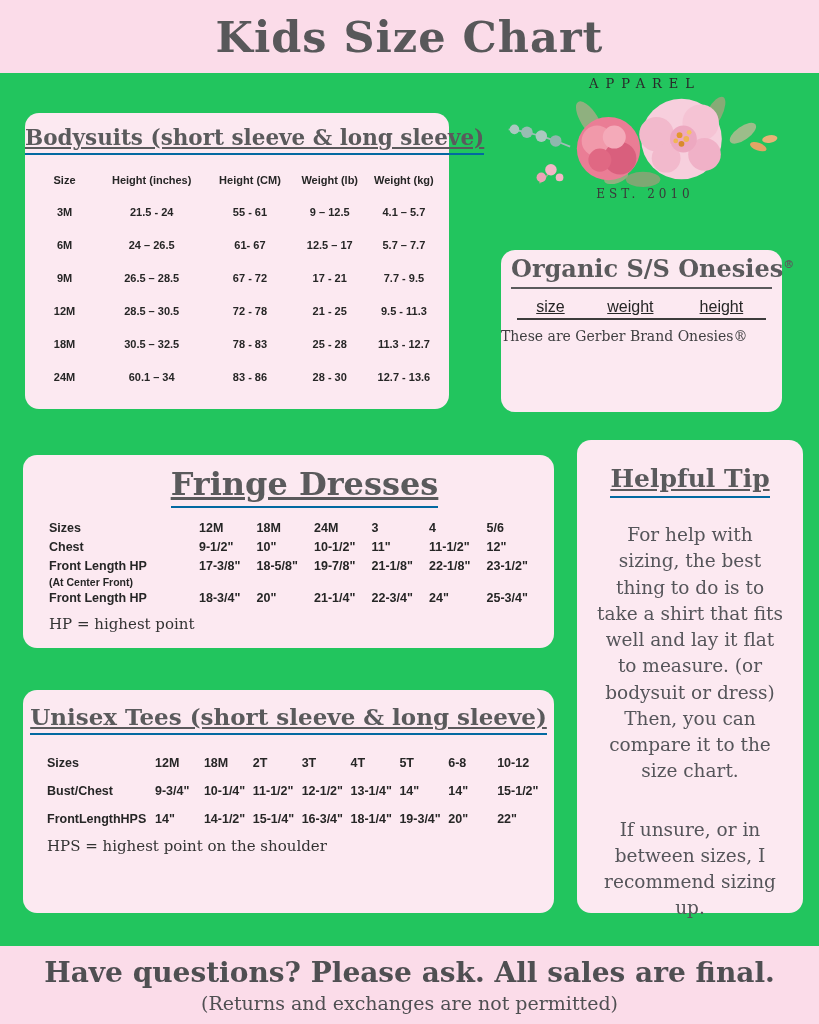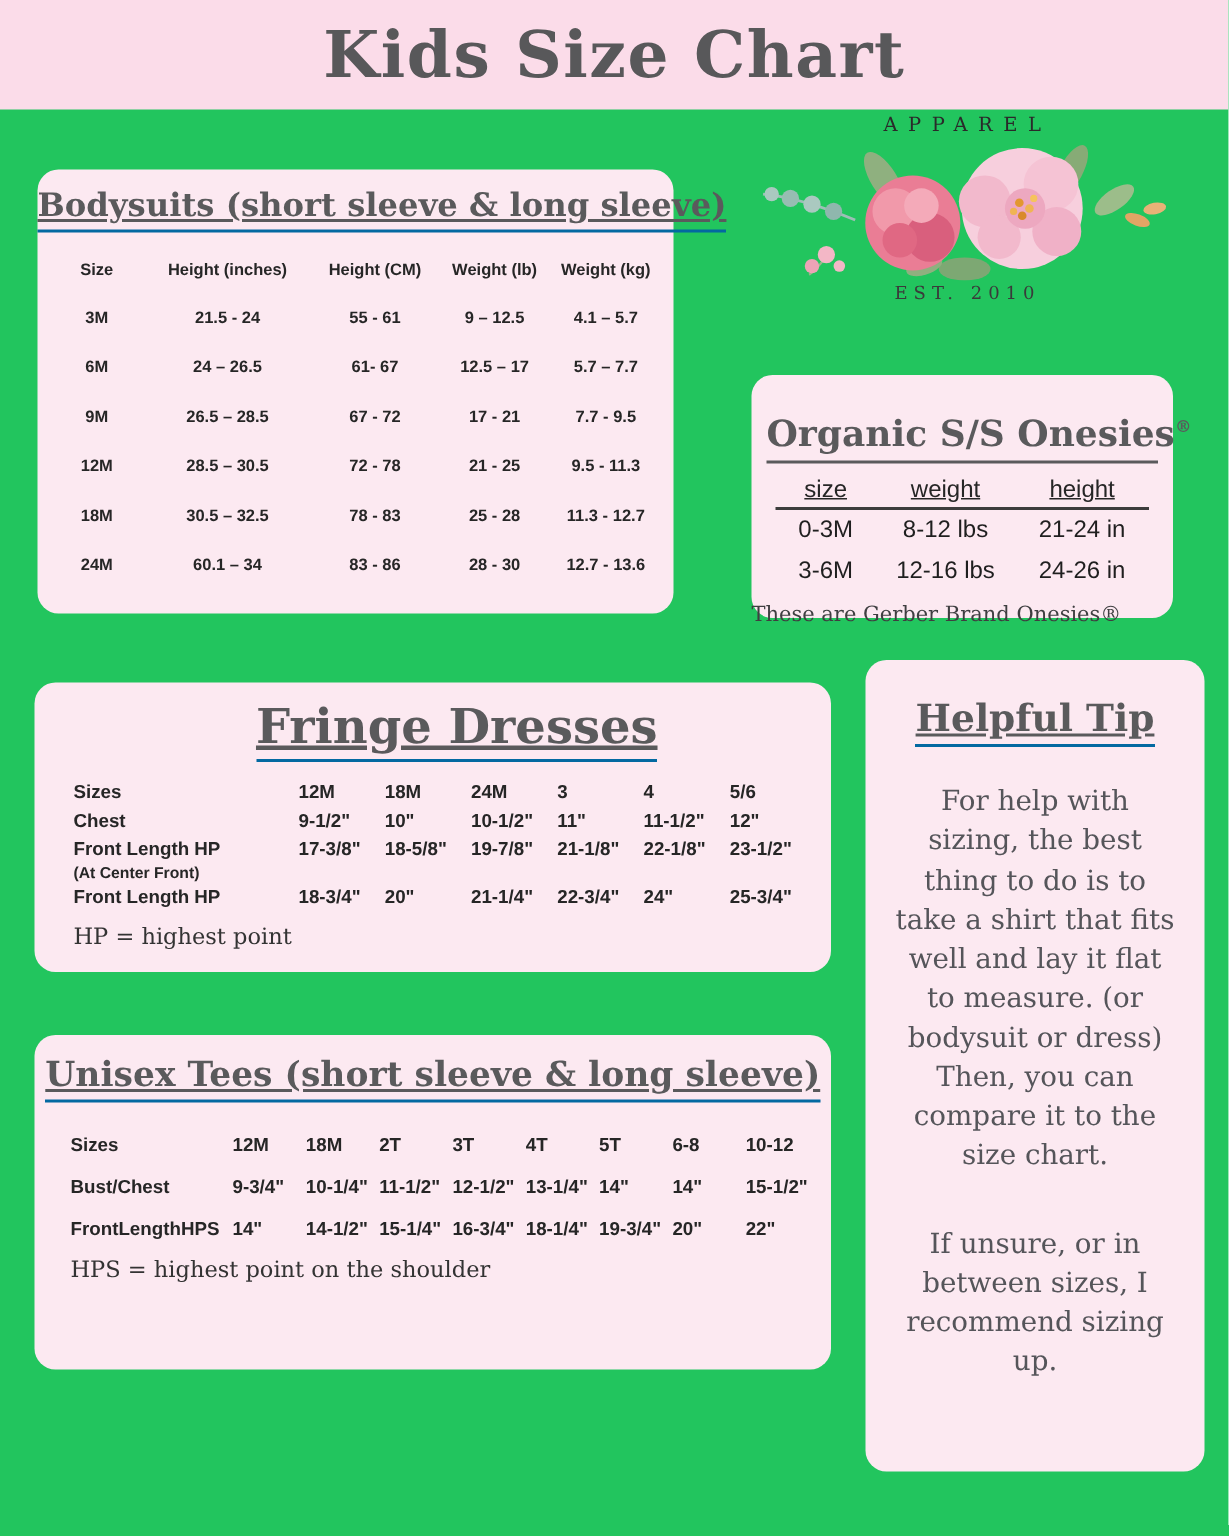--- a/index.html
+++ b/index.html
@@ -35,21 +35,21 @@
   .grid-body .tcell{font-size:11px;font-weight:700;text-align:center;}
 
   
   #logo{position:absolute;left:495px;top:76px;width:300px;text-align:center;}
   .logo-script{font-family:"DejaVu Serif",serif;font-style:italic;font-size:42px;color:#1b1b1b;
                letter-spacing:2px;line-height:1.1;}
   .logo-apparel{font-family:"DejaVu Serif",serif;font-size:13px;letter-spacing:7px;color:#2a2a2a;margin-top:0px;}
   .logo-est{font-family:"DejaVu Serif",serif;font-size:12px;letter-spacing:4px;color:#3a3a3a;margin-top:-4px;}
 
   
-  #onesies{left:501px;top:250px;width:281px;height:162px;padding-top:24px;}
+  #onesies{left:501px;top:250px;width:281px;height:162px;padding-top:4px;}
   #onesies .sec-title{font-size:24px;}
   #onesies .title-wrap{margin:0 10px;border-bottom:2px solid #5a5a5c;padding-bottom:4px;position:relative;}
   #onesies sup{font-size:11px;vertical-align:super;}
   .grid-onesies{margin-top:6px;}
   .grid-onesies .trow{grid-template-columns:0.9fr 1.25fr 1.2fr;padding:0 16px;height:27px;}
   .grid-onesies .thead{height:23px;border-bottom:2px solid #3c3c3c;margin:0 16px;padding:0;}
   .grid-onesies .th{font-size:16px;font-weight:400;text-align:center;text-decoration:underline;}
   .grid-onesies .tcell{font-size:16px;font-weight:400;text-align:center;color:#1f1f1f;}
   #onesies .note{font-family:"DejaVu Serif",serif;font-size:14px;color:#3f3f41;text-align:left;margin-top:8px;}
 
@@ -57,21 +57,21 @@
   #fringe{left:23px;top:455px;width:531px;height:193px;padding-top:10px;}
   #fringe .sec-title{font-size:32px;margin-left:32px;}
   .grid-fringe{margin-top:10px;}
   .grid-fringe .trow{grid-template-columns:150px repeat(6,1fr);padding:0 10px 0 26px;height:19px;}
   .grid-fringe .trow.small{height:13px;}
   .grid-fringe .tlabel,.grid-fringe .tcell{font-size:12.5px;font-weight:700;text-align:left;white-space:nowrap;}
   .grid-fringe .small .tlabel{font-size:10.5px;}
   #fringe .note{font-family:"DejaVu Serif",serif;font-size:15px;color:#333;margin:8px 0 0 26px;}
 
   
-  #helpful{left:577px;top:440px;width:226px;height:541px;padding-top:24px;}
+  #helpful{left:577px;top:440px;width:226px;height:473px;padding-top:24px;}
   #helpful .sec-title{font-size:25px;}
   #helpful p{font-family:"DejaVu Serif",serif;font-size:18.5px;line-height:1.42;color:#55555a;
              text-align:center;margin:24px 20px 0;}
   #helpful p.p2{margin-top:32px;}
 
   
   #unisex{left:23px;top:690px;width:531px;height:223px;padding-top:13px;}
   #unisex .sec-title{font-size:23px;}
   .grid-unisex{margin-top:14px;}
   .grid-unisex .trow{grid-template-columns:108px repeat(8,1fr);padding:0 8px 0 24px;height:28px;}
@@ -194,32 +194,20 @@
   <div class="box" id="onesies">
     <div class="title-wrap sec-title">
       <span>Organic S/S Onesies</span><sup>®</sup>
     </div>
     <div class="grid-onesies">
       <div class="trow thead">
           <div class="th">size</div>
           <div class="th">weight</div>
           <div class="th">height</div>
         </div>
-      <div>
-          <div class="trow">
-            <div class="tcell">0-3M</div>
-            <div class="tcell">8-12 lbs</div>
-            <div class="tcell">21-24 in</div>
-          </div>
-          <div class="trow">
-            <div class="tcell">3-6M</div>
-            <div class="tcell">12-16 lbs</div>
-            <div class="tcell">24-26 in</div>
-          </div>
-        </div>
     </div>
     <div class="note">These are Gerber Brand Onesies®</div>
   </div>
 
   <div class="box" id="fringe">
     <div class="sec-title">
       <span class="u">Fringe Dresses</span>
     </div>
     <div class="grid-fringe">
         <div class="trow">
@@ -308,14 +296,18 @@
           <div class="tcell">16-3/4"</div>
           <div class="tcell">18-1/4"</div>
           <div class="tcell">19-3/4"</div>
           <div class="tcell">20"</div>
           <div class="tcell">22"</div>
         </div>
       </div>
     <div class="note">HPS = highest point on the shoulder</div>
   </div>
 
+  <div class="banner" id="banner-bottom">
+    <div class="l1">Have questions? Please ask. All sales are final.</div>
+    <div class="l2">(Returns and exchanges are not permitted)</div>
+  </div>
 
 </div>
 
 </body></html>

